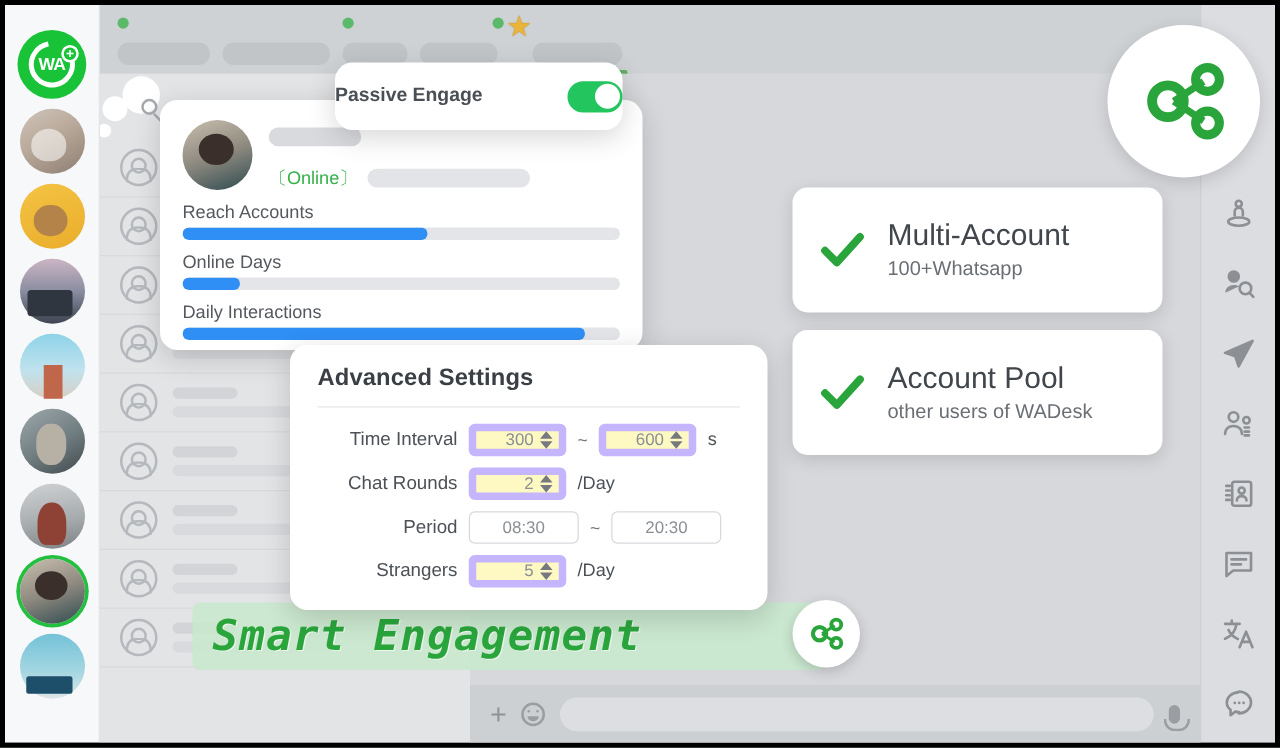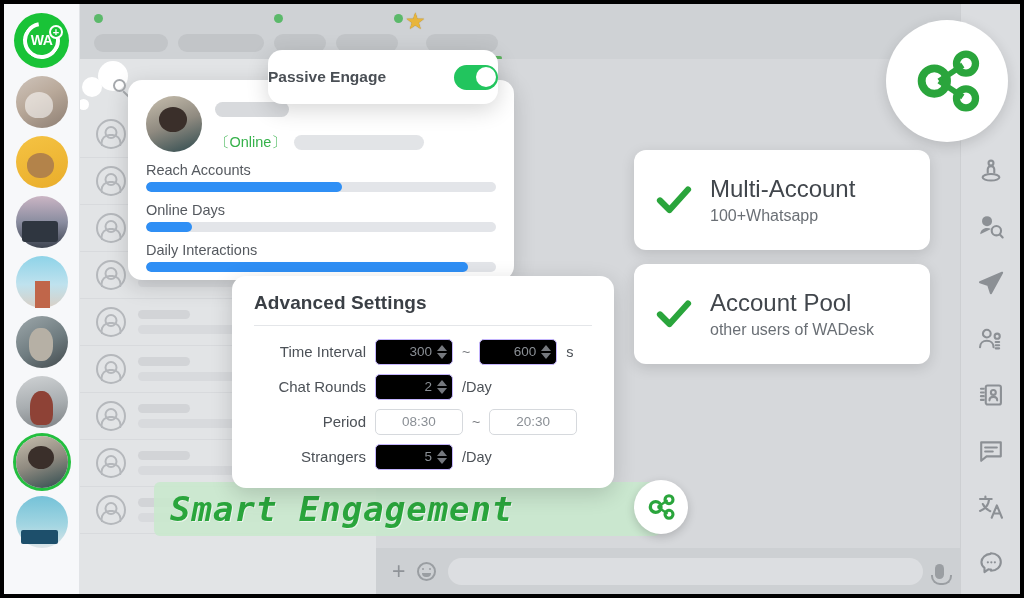--- a/index.html
+++ b/index.html
@@ -17,21 +17,21 @@
     overflow: hidden;
   }
 
   
   .acct-rail {
     position: absolute; left: 0; top: 0;
     width: 76px; height: 100%;
     background: #f7f8fa;
     border-right: 1px solid #e2e4e7;
     display: flex; flex-direction: column; align-items: center;
-    padding-top: 9px; gap: 8px;
+    padding-top: 20px; gap: 8px;
     z-index: 6;
   }
   .wa-logo {
     width: 55px; height: 55px; border-radius: 50%;
     background: #19c337; position: relative; flex: 0 0 auto;
   }
   .wa-logo .ring {
     position: absolute; left: 9px; top: 9px; width: 37px; height: 37px;
     border-radius: 50%; border: 4px solid #fff; border-top-color: transparent;
     transform: rotate(35deg);
@@ -196,22 +196,22 @@
   .metric .mlbl { font-size: 14.5px; color: #55595f; margin-bottom: 4px; }
   .metric .track { height: 10px; border-radius: 5px; background: #e3e5e9; overflow: hidden; }
   .metric .fill { height: 100%; border-radius: 5px; background: #2f8ff5; }
 
   .adv-card { left: 228px; top: 272px; width: 382px; height: 212px; padding: 16px 22px 0 22px; }
   .adv-title { font-size: 19px; font-weight: 700; color: #3a3f45; letter-spacing: .1px; }
   .adv-sep { height: 1px; background: #e4e6e9; margin: 11px 0 8px; }
   .adv-row { display: flex; align-items: center; gap: 9px; height: 35px; }
   .adv-row .rlbl { width: 112px; text-align: right; font-size: 15px; color: #4c5157; }
   .nfield {
-    width: 78px; height: 26px; border: 1px solid #c4b5fd; border-radius: 5px;
-    background: #000000; display: flex; align-items: center; padding: 0 5px 0 8px;
+    width: 78px; height: 26px; border: 6px solid #c4b5fd; border-radius: 5px;
+    background: #fef9c3; display: flex; align-items: center; padding: 0 5px 0 8px;
     font-size: 13.5px; color: #8a8f95;
   }
   .nfield .nval { flex: 1; text-align: right; padding-right: 5px; }
   .spin { display: flex; flex-direction: column; gap: 2px; }
   .spin i { display: block; width: 0; height: 0; border-left: 5px solid transparent; border-right: 5px solid transparent; }
   .spin .up { border-bottom: 6px solid #76797e; }
   .spin .dn { border-top: 6px solid #76797e; }
   .tfield {
     width: 88px; height: 26px; border: 1px solid #d6d9dd; border-radius: 5px;
     background: #fff; display: flex; align-items: center; justify-content: center;

